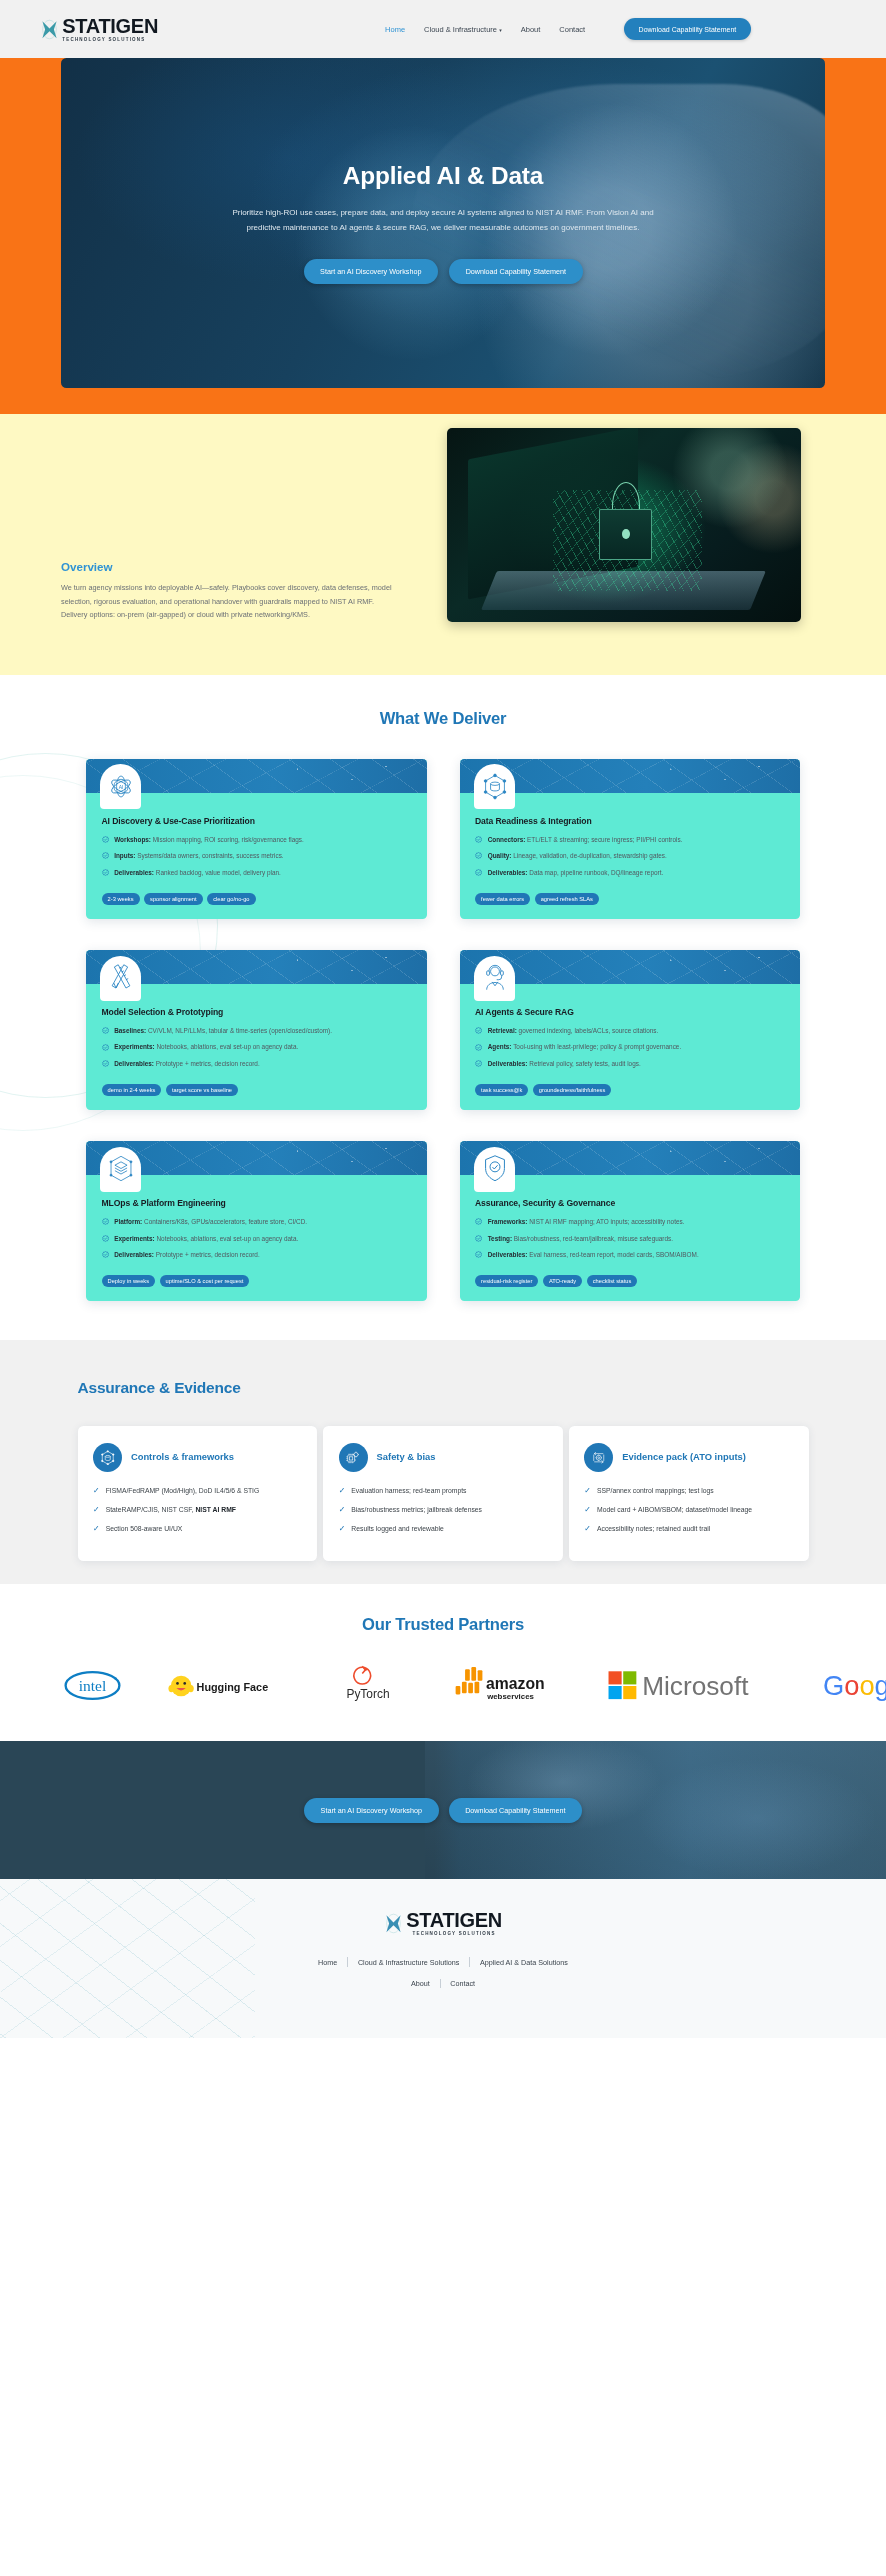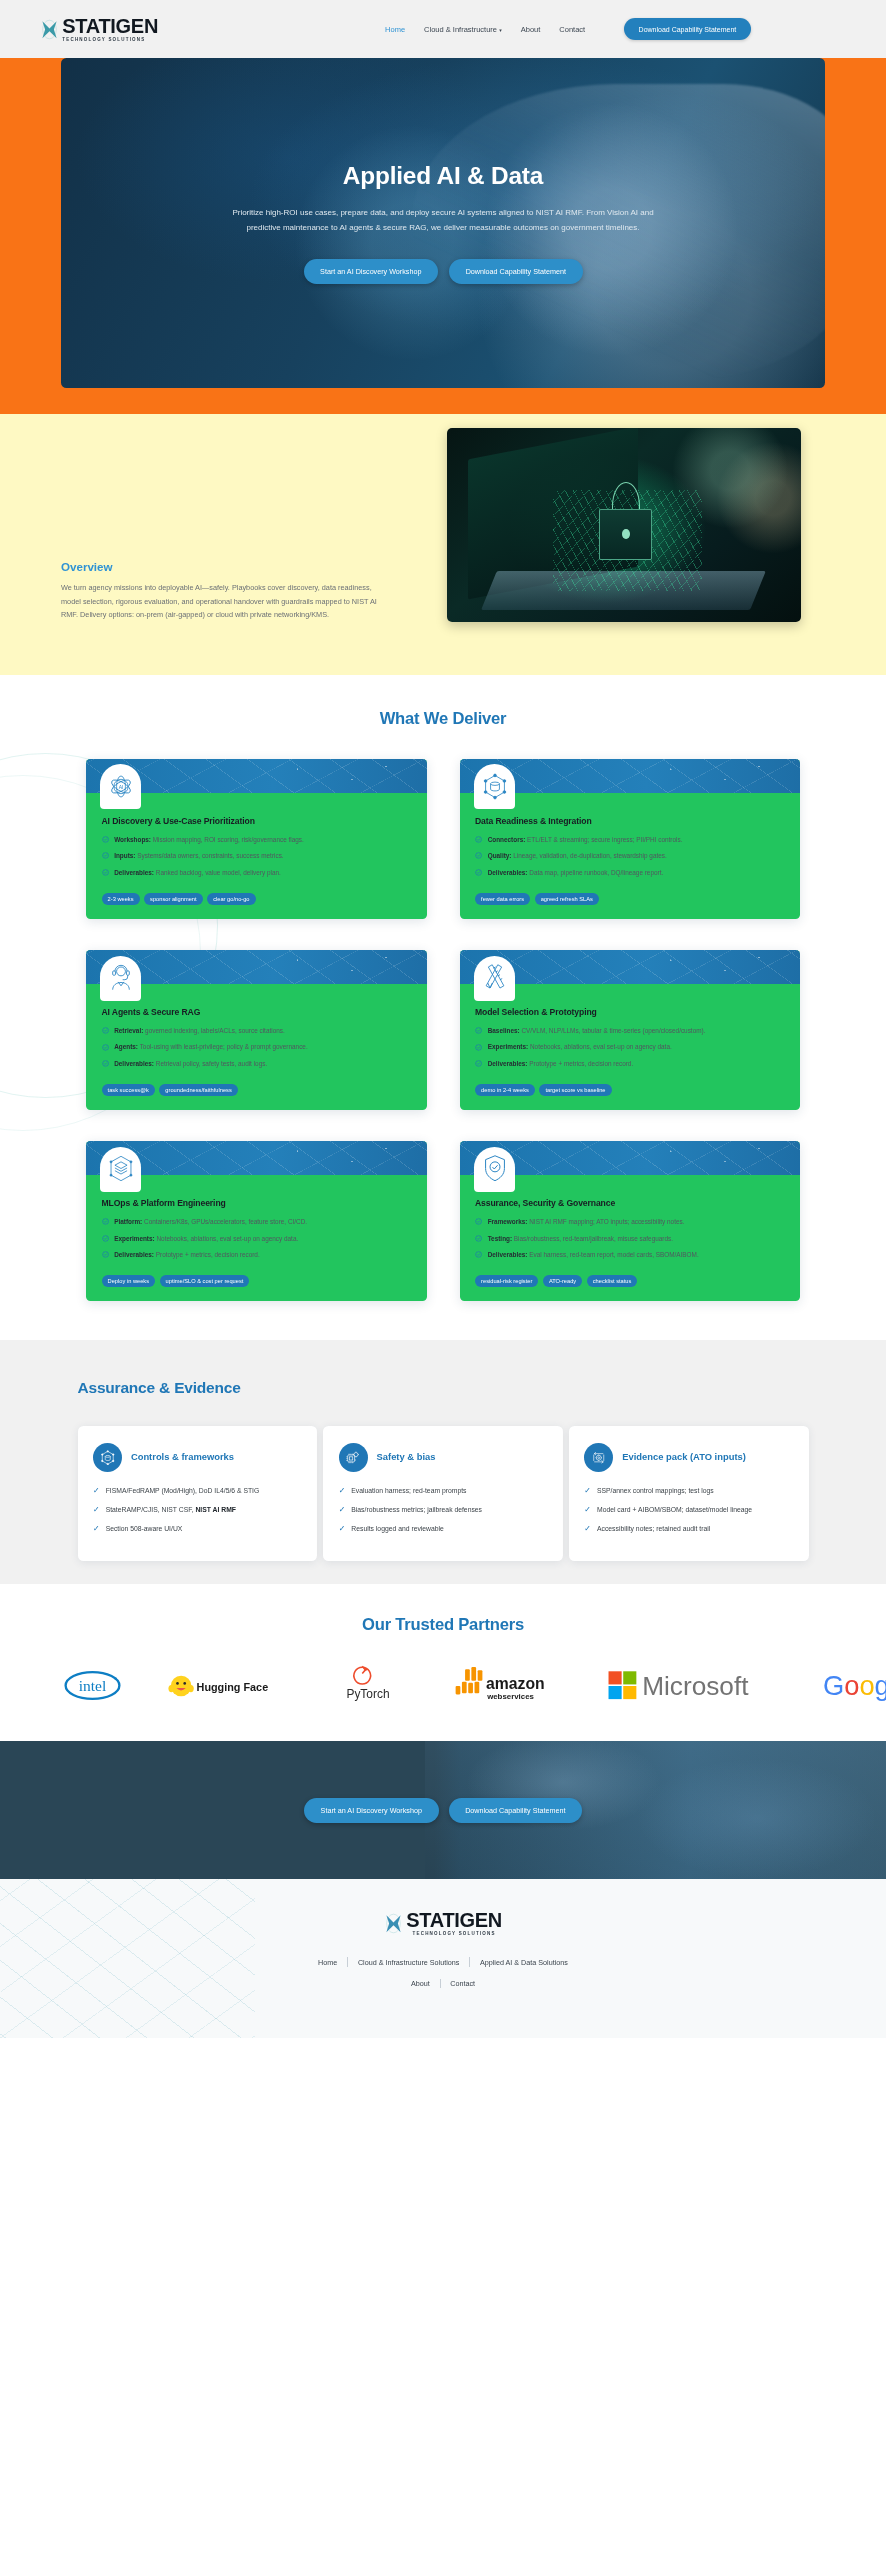--- a/index.html
+++ b/index.html
@@ -174,21 +174,21 @@
     text-align: center; color: #2077b6; font-size: 16.6px;
     font-weight: 700; margin-bottom: 30px; letter-spacing: -0.2px;
     position: relative; z-index: 2;
   }
   .cards-grid {
     width: 714px; margin: 0 auto;
     display: grid; grid-template-columns: 1fr 1fr;
     gap: 31px 33px; position: relative; z-index: 2;
   }
   .d-card {
-    background: #22c55e; border-radius: 4.4px;
+    background: #5eead4; border-radius: 4.4px;
     box-shadow: 0 2.2px 11px rgba(30,60,90,.13);
     overflow: hidden; position: relative;
     padding-bottom: 14.4px;
   }
   .d-card-banner {
     height: 34px; position: relative;
     background:
       radial-gradient(circle at 62% 30%, rgba(255,255,255,.55) 0 0.6px, rgba(0,0,0,0) 0.9px),
       radial-gradient(circle at 78% 60%, rgba(255,255,255,.45) 0 0.7px, rgba(0,0,0,0) 0.9px),
       radial-gradient(circle at 88% 22%, rgba(255,255,255,.5) 0 0.7px, rgba(0,0,0,0) 1px),
@@ -334,21 +334,21 @@
         <button class="btn-primary">Start an AI Discovery Workshop</button>
         <button class="btn-primary">Download Capability Statement</button>
       </div>
     </div>
   </div>
 </section>
 
 <section class="overview-section">
   <div class="overview-copy">
     <h2 class="overview-title">Overview</h2>
-    <p class="overview-body">We turn agency missions into deployable AI—safely. Playbooks cover discovery, data readiness, model selection, rigorous evaluation, and operational handover with guardrails mapped to NIST AI RMF. Delivery options: on-prem (air-gapped) or cloud with private networking/KMS.</p>
+    <p class="overview-body">We turn agency missions into deployable AI—safely. Playbooks cover discovery, data defenses, model selection, rigorous evaluation, and operational handover with guardrails mapped to NIST AI RMF. Delivery options: on-prem (air-gapped) or cloud with private networking/KMS.</p>
   </div>
   <div class="overview-figure">
     <div class="screen"></div>
     <div class="deck"></div>
     <div class="glow-net"></div>
     <div class="pad-shackle"></div>
     <div class="pad-body"></div>
     <div class="pad-key"></div>
   </div>
 </section>
@@ -442,20 +442,61 @@
         </div>
         <div class="chips">
           <span class="chip">fewer data errors</span>
           <span class="chip">agreed refresh SLAs</span>
         </div>
       </div>
       <div class="d-card">
         <div class="d-card-banner">
           <div class="d-card-notch"></div>
           <div class="d-card-icon"><svg viewBox="0 0 50 56" width="28" height="31" fill="none" stroke="#2b86c4" stroke-width="1.6">
+              <path d="M13 9 L20 5 L41 43 L34 47 Z"></path>
+              <path d="M22 11 l4-2 M26 18 l4-2 M30 25 l4-2 M34 32 l4-2"></path>
+              <path d="M37 9 L30 5 L9 43 L16 47 Z"></path>
+              <path d="M12 38 L16 47 L20 38"></path>
+            </svg></div>
+        </div>
+        <div class="d-card-body">
+          <h3 class="d-card-title">Model Selection &amp; Prototyping</h3>
+          <ul class="d-list">
+            <li>
+              <span class="chk"><svg viewBox="0 0 14 14" width="7.2" height="7.2" fill="none" stroke="#2077b6" stroke-width="1.25">
+                  <path d="M7 .9l1.6 1.2 2-.2.6 1.9 1.7 1.1-.9 1.8.9 1.8-1.7 1.1-.6 1.9-2-.2L7 12.5l-1.6-1.2-2 .2-.6-1.9L1.1 8.5 2 6.7l-.9-1.8 1.7-1.1.6-1.9 2 .2Z"></path>
+                  <path d="M4.6 6.9l1.7 1.7 3.1-3.5" stroke-width="1.4"></path>
+                </svg></span>
+              <span><b>Baselines:</b><span> CV/VLM, NLP/LLMs, tabular &amp; time-series (open/closed/custom).</span></span>
+            </li>
+            <li>
+              <span class="chk"><svg viewBox="0 0 14 14" width="7.2" height="7.2" fill="none" stroke="#2077b6" stroke-width="1.25">
+                  <path d="M7 .9l1.6 1.2 2-.2.6 1.9 1.7 1.1-.9 1.8.9 1.8-1.7 1.1-.6 1.9-2-.2L7 12.5l-1.6-1.2-2 .2-.6-1.9L1.1 8.5 2 6.7l-.9-1.8 1.7-1.1.6-1.9 2 .2Z"></path>
+                  <path d="M4.6 6.9l1.7 1.7 3.1-3.5" stroke-width="1.4"></path>
+                </svg></span>
+              <span><b>Experiments:</b><span> Notebooks, ablations, eval set-up on agency data.</span></span>
+            </li>
+            <li>
+              <span class="chk"><svg viewBox="0 0 14 14" width="7.2" height="7.2" fill="none" stroke="#2077b6" stroke-width="1.25">
+                  <path d="M7 .9l1.6 1.2 2-.2.6 1.9 1.7 1.1-.9 1.8.9 1.8-1.7 1.1-.6 1.9-2-.2L7 12.5l-1.6-1.2-2 .2-.6-1.9L1.1 8.5 2 6.7l-.9-1.8 1.7-1.1.6-1.9 2 .2Z"></path>
+                  <path d="M4.6 6.9l1.7 1.7 3.1-3.5" stroke-width="1.4"></path>
+                </svg></span>
+              <span><b>Deliverables:</b><span> Prototype + metrics, decision record.</span></span>
+            </li>
+          </ul>
+        </div>
+        <div class="chips">
+          <span class="chip">demo in 2-4 weeks</span>
+          <span class="chip">target score vs baseline</span>
+        </div>
+      </div>
+      <div class="d-card">
+        <div class="d-card-banner">
+          <div class="d-card-notch"></div>
+          <div class="d-card-icon"><svg viewBox="0 0 50 56" width="28" height="31" fill="none" stroke="#2b86c4" stroke-width="1.6">
               <circle cx="25" cy="17" r="8"></circle>
               <path d="M14 17a11 11 0 0122 0"></path>
               <rect x="10" y="16" width="5" height="8" rx="2"></rect>
               <rect x="35" y="16" width="5" height="8" rx="2"></rect>
               <path d="M37 24v3a5 5 0 01-5 5h-4"></path>
               <path d="M10 50c0-8 7-13 15-13s15 5 15 13"></path>
               <path d="M20 36l5 7 5-7"></path>
             </svg></div>
         </div>
         <div class="d-card-body">
@@ -480,61 +521,20 @@
                   <path d="M7 .9l1.6 1.2 2-.2.6 1.9 1.7 1.1-.9 1.8.9 1.8-1.7 1.1-.6 1.9-2-.2L7 12.5l-1.6-1.2-2 .2-.6-1.9L1.1 8.5 2 6.7l-.9-1.8 1.7-1.1.6-1.9 2 .2Z"></path>
                   <path d="M4.6 6.9l1.7 1.7 3.1-3.5" stroke-width="1.4"></path>
                 </svg></span>
               <span><b>Deliverables:</b><span> Retrieval policy, safety tests, audit logs.</span></span>
             </li>
           </ul>
         </div>
         <div class="chips">
           <span class="chip">task success@k</span>
           <span class="chip">groundedness/faithfulness</span>
-        </div>
-      </div>
-      <div class="d-card">
-        <div class="d-card-banner">
-          <div class="d-card-notch"></div>
-          <div class="d-card-icon"><svg viewBox="0 0 50 56" width="28" height="31" fill="none" stroke="#2b86c4" stroke-width="1.6">
-              <path d="M13 9 L20 5 L41 43 L34 47 Z"></path>
-              <path d="M22 11 l4-2 M26 18 l4-2 M30 25 l4-2 M34 32 l4-2"></path>
-              <path d="M37 9 L30 5 L9 43 L16 47 Z"></path>
-              <path d="M12 38 L16 47 L20 38"></path>
-            </svg></div>
-        </div>
-        <div class="d-card-body">
-          <h3 class="d-card-title">Model Selection &amp; Prototyping</h3>
-          <ul class="d-list">
-            <li>
-              <span class="chk"><svg viewBox="0 0 14 14" width="7.2" height="7.2" fill="none" stroke="#2077b6" stroke-width="1.25">
-                  <path d="M7 .9l1.6 1.2 2-.2.6 1.9 1.7 1.1-.9 1.8.9 1.8-1.7 1.1-.6 1.9-2-.2L7 12.5l-1.6-1.2-2 .2-.6-1.9L1.1 8.5 2 6.7l-.9-1.8 1.7-1.1.6-1.9 2 .2Z"></path>
-                  <path d="M4.6 6.9l1.7 1.7 3.1-3.5" stroke-width="1.4"></path>
-                </svg></span>
-              <span><b>Baselines:</b><span> CV/VLM, NLP/LLMs, tabular &amp; time-series (open/closed/custom).</span></span>
-            </li>
-            <li>
-              <span class="chk"><svg viewBox="0 0 14 14" width="7.2" height="7.2" fill="none" stroke="#2077b6" stroke-width="1.25">
-                  <path d="M7 .9l1.6 1.2 2-.2.6 1.9 1.7 1.1-.9 1.8.9 1.8-1.7 1.1-.6 1.9-2-.2L7 12.5l-1.6-1.2-2 .2-.6-1.9L1.1 8.5 2 6.7l-.9-1.8 1.7-1.1.6-1.9 2 .2Z"></path>
-                  <path d="M4.6 6.9l1.7 1.7 3.1-3.5" stroke-width="1.4"></path>
-                </svg></span>
-              <span><b>Experiments:</b><span> Notebooks, ablations, eval set-up on agency data.</span></span>
-            </li>
-            <li>
-              <span class="chk"><svg viewBox="0 0 14 14" width="7.2" height="7.2" fill="none" stroke="#2077b6" stroke-width="1.25">
-                  <path d="M7 .9l1.6 1.2 2-.2.6 1.9 1.7 1.1-.9 1.8.9 1.8-1.7 1.1-.6 1.9-2-.2L7 12.5l-1.6-1.2-2 .2-.6-1.9L1.1 8.5 2 6.7l-.9-1.8 1.7-1.1.6-1.9 2 .2Z"></path>
-                  <path d="M4.6 6.9l1.7 1.7 3.1-3.5" stroke-width="1.4"></path>
-                </svg></span>
-              <span><b>Deliverables:</b><span> Prototype + metrics, decision record.</span></span>
-            </li>
-          </ul>
-        </div>
-        <div class="chips">
-          <span class="chip">demo in 2-4 weeks</span>
-          <span class="chip">target score vs baseline</span>
         </div>
       </div>
       <div class="d-card">
         <div class="d-card-banner">
           <div class="d-card-notch"></div>
           <div class="d-card-icon"><svg viewBox="0 0 50 56" width="28" height="31" fill="none" stroke="#2b86c4" stroke-width="1.5">
               <polygon points="25,6 43,16 43,40 25,50 7,40 7,16"></polygon>
               <path d="M25 16 L36 22 L25 28 L14 22 Z"></path>
               <path d="M14 27 L25 33 L36 27"></path>
               <path d="M14 32 L25 38 L36 32"></path>

